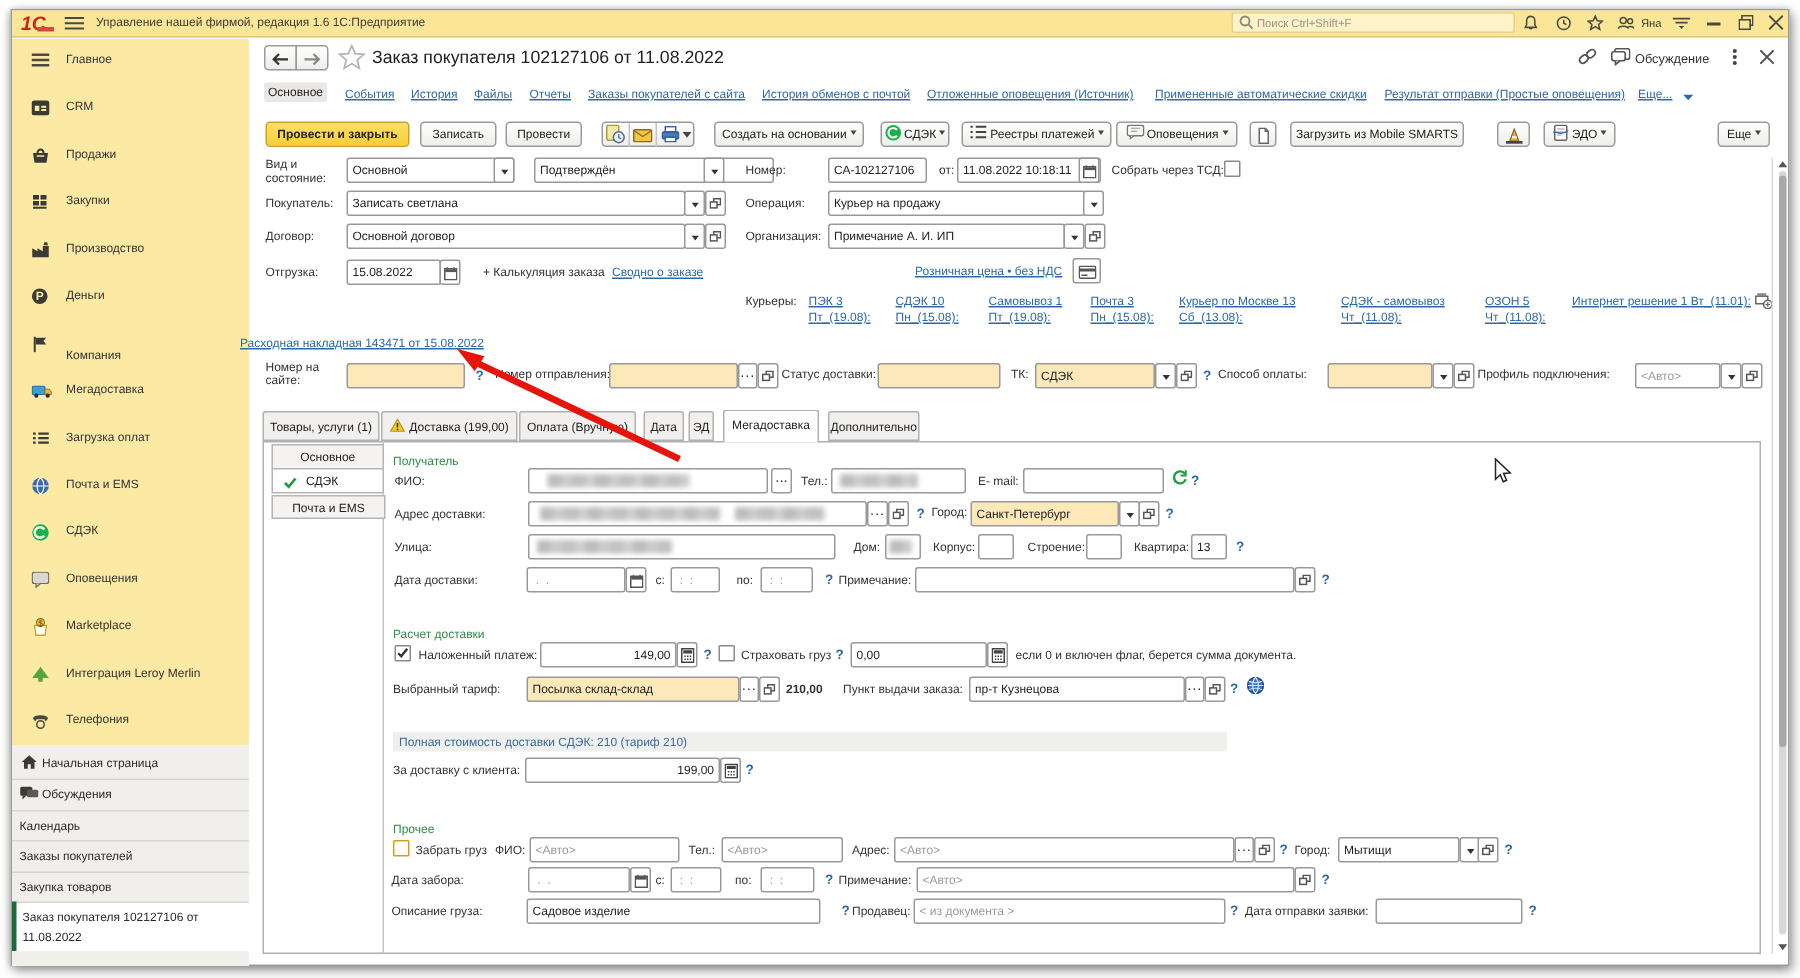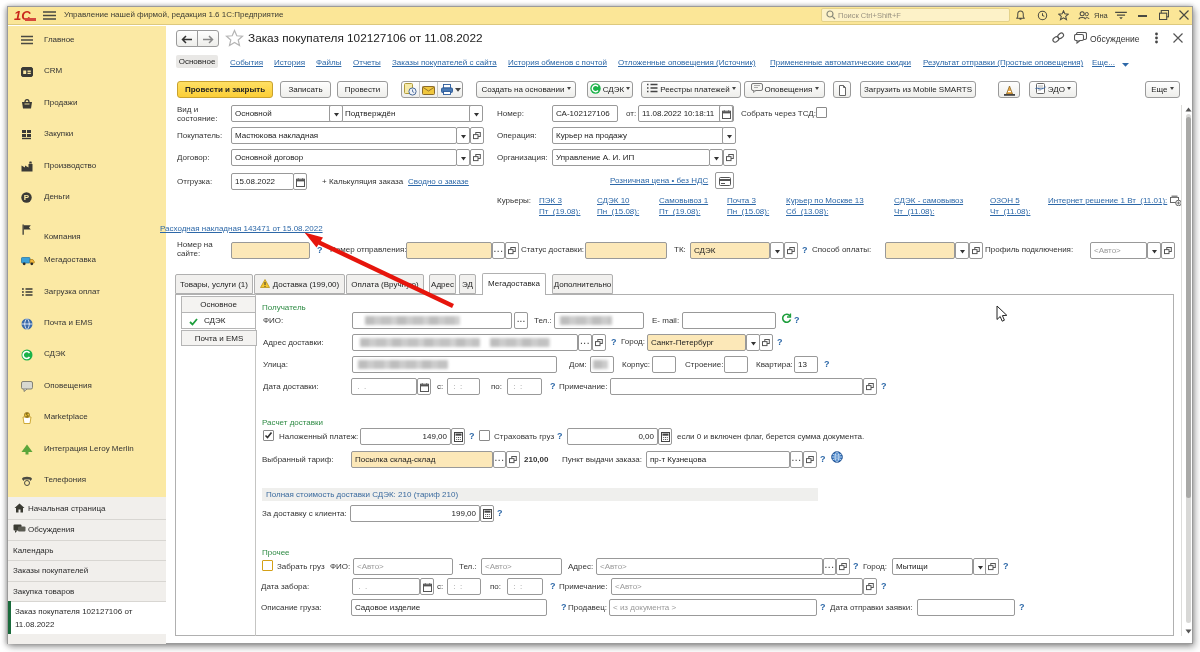--- a/index.html
+++ b/index.html
@@ -263,37 +263,37 @@
       <path d="M3 3h5M3 5h5M3 7h3" stroke="#999" stroke-width="0.8"></path>
       <path d="M0.5 5.5 C2 3.5 5 8.5 10.5 4" fill="none" stroke="#3a6aaa" stroke-width="1"></path>
     </svg>ЭДО <span style="display:inline-block;vertical-align:2px;width:0;height:0;border-left:2.8px solid transparent;border-right:2.8px solid transparent;border-top:3.5px solid #444"></span></div>
 <div class="btn" style="left:1145px;top:81px;width:35px">Еще <span style="display:inline-block;vertical-align:2px;width:0;height:0;border-left:2.8px solid transparent;border-right:2.8px solid transparent;border-top:3.5px solid #444"></span></div>
 <div class="lbl" style="left:177px;top:105px">Вид и</div>
 <div class="lbl" style="left:177px;top:114px">состояние:</div>
 <div class="fld" style="left:231px;top:105px;width:112px">Основной</div>
 <div class="fb" style="left:329px;top:105px;width:14px"><svg width="5" height="4" style="margin-top:6.5px">
       <path d="M0 0h5L2.5 3.4Z" fill="#333"></path>
     </svg></div>
-<div class="fld" style="left:341px;top:105px;width:134px">Подтверждён</div>
+<div class="fld" style="left:356px;top:105px;width:160px">Подтверждён</div>
 <div class="fb" style="left:469px;top:105px;width:14px"><svg width="5" height="4" style="margin-top:6.5px">
       <path d="M0 0h5L2.5 3.4Z" fill="#333"></path>
     </svg></div>
 <div class="lbl" style="left:497px;top:109px">Номер:</div>
 <div class="fld" style="left:552px;top:105px;width:66px">СА-102127106</div>
 <div class="lbl" style="left:626px;top:109px">от:</div>
 <div class="fld" style="left:638px;top:105px;width:96px">11.08.2022 10:18:11</div>
 <div class="fb" style="left:719px;top:105px;width:14px"><svg width="9" height="9" style="margin-top:3.5px">
       <rect x="0.5" y="1.2" width="8" height="7.3" fill="none" stroke="#555"></rect>
       <rect x="0.9" y="1.6" width="7.2" height="1.8" fill="#555"></rect>
       <path d="M2.3 0.2v1.6M6.7 0.2v1.6" stroke="#555" stroke-width="0.9"></path>
     </svg></div>
 <div class="lbl" style="left:741px;top:109px">Собрать через ТСД:</div>
 <div class="cb" style="left:816px;top:107px;border-color:#8a8a8a"></div>
 <div class="lbl" style="left:177px;top:131px">Покупатель:</div>
-<div class="fld" style="left:231px;top:127px;width:226px">Мастюкова накладная</div>
+<div class="fld" style="left:231px;top:127px;width:226px">Записать светлана</div>
 <div class="fb" style="left:456px;top:127px;width:14px"><svg width="5" height="4" style="margin-top:6.5px">
       <path d="M0 0h5L2.5 3.4Z" fill="#333"></path>
     </svg></div>
 <div class="fb" style="left:470px;top:127px;width:14px"><svg width="8" height="8" style="margin-top:4px">
       <rect x="2.8" y="0.5" width="4.5" height="4" fill="none" stroke="#555"></rect>
       <rect x="0.5" y="2.6" width="4.5" height="4" fill="#fff" stroke="#555"></rect>
     </svg></div>
 <div class="lbl" style="left:497px;top:131px">Операция:</div>
 <div class="fld" style="left:552px;top:127px;width:172px">Курьер на продажу</div>
 <div class="fb" style="left:722px;top:127px;width:14px"><svg width="5" height="4" style="margin-top:6.5px">
@@ -302,21 +302,21 @@
 <div class="lbl" style="left:177px;top:153px">Договор:</div>
 <div class="fld" style="left:231px;top:149px;width:226px">Основной договор</div>
 <div class="fb" style="left:456px;top:149px;width:14px"><svg width="5" height="4" style="margin-top:6.5px">
       <path d="M0 0h5L2.5 3.4Z" fill="#333"></path>
     </svg></div>
 <div class="fb" style="left:470px;top:149px;width:14px"><svg width="8" height="8" style="margin-top:4px">
       <rect x="2.8" y="0.5" width="4.5" height="4" fill="none" stroke="#555"></rect>
       <rect x="0.5" y="2.6" width="4.5" height="4" fill="#fff" stroke="#555"></rect>
     </svg></div>
 <div class="lbl" style="left:497px;top:153px">Организация:</div>
-<div class="fld" style="left:552px;top:149px;width:158px">Управление А. И. ИП</div>
+<div class="fld" style="left:552px;top:149px;width:158px">Примечание А. И. ИП</div>
 <div class="fb" style="left:709px;top:149px;width:14px"><svg width="5" height="4" style="margin-top:6.5px">
       <path d="M0 0h5L2.5 3.4Z" fill="#333"></path>
     </svg></div>
 <div class="fb" style="left:723px;top:149px;width:14px"><svg width="8" height="8" style="margin-top:4px">
       <rect x="2.8" y="0.5" width="4.5" height="4" fill="none" stroke="#555"></rect>
       <rect x="0.5" y="2.6" width="4.5" height="4" fill="#fff" stroke="#555"></rect>
     </svg></div>
 <div class="lbl" style="left:177px;top:177px">Отгрузка:</div>
 <div class="fld" style="left:231px;top:173px;width:63px">15.08.2022</div>
 <div class="fb" style="left:293px;top:173px;width:14px"><svg width="9" height="9" style="margin-top:3.5px">
@@ -396,21 +396,21 @@
       <rect x="2.8" y="0.5" width="4.5" height="4" fill="none" stroke="#555"></rect>
       <rect x="0.5" y="2.6" width="4.5" height="4" fill="#fff" stroke="#555"></rect>
     </svg></div>
 <div class="tab" style="left:175px;top:274px;width:78px">Товары, услуги (1)</div>
 <div class="tab" style="left:254px;top:274px;width:91px"><svg width="10" height="9" style="vertical-align:-1px;margin-right:3px">
       <path d="M5 0.5 L9.5 8.5 L0.5 8.5 Z" fill="#f7c82e" stroke="#b8941a" stroke-width="0.8"></path>
       <path d="M5 3 L5 6" stroke="#333" stroke-width="1"></path>
       <circle cx="5" cy="7.3" r="0.6" fill="#333"></circle>
     </svg>Доставка (199,00)</div>
 <div class="tab" style="left:346px;top:274px;width:78px">Оплата (Вручную)</div>
-<div class="tab" style="left:429px;top:274px;width:27px">Адрес</div>
+<div class="tab" style="left:429px;top:274px;width:27px">Дата</div>
 <div class="tab" style="left:459px;top:274px;width:17px">ЭД</div>
 <div class="tab" style="left:482px;top:273px;width:64px;height:22px;background:#fff;border-bottom:0;z-index:3">Мегадоставка</div>
 <div class="tab" style="left:552px;top:274px;width:61px">Дополнительно</div>
 <div style="position:absolute;left:175px;top:294px;width:999px;height:342px;border:1px solid #b0b0b0;background:#fff;z-index:1"></div>
 <div style="position:absolute;left:255px;top:294px;width:1px;height:342px;background:#c5c5c3;z-index:2"></div>
 <div style="position:absolute;left:181px;top:296px;width:75px;height:17px;border:1px solid #b5b5b5;background:#f4f3f1;font-size:8px;color:#222;text-align:center;line-height:16px;z-index:2">Основное</div>
 <div style="position:absolute;left:181px;top:312px;width:75px;height:17px;border:1px solid #b5b5b5;background:#fff;font-size:8px;color:#222;z-index:2"><svg width="9" height="8" style="position:absolute;left:7px;top:5px">
       <path d="M1 4 L3.5 6.5 L8 1" stroke="#1d9e3c" stroke-width="1.8" fill="none"></path>
     </svg><span style="margin-left:22px;line-height:16px">СДЭК</span></div>
 <div style="position:absolute;left:181px;top:330px;width:76px;height:16px;border:1px solid #b5b5b5;background:#f4f3f1;font-size:8px;color:#222;text-align:center;line-height:15px;z-index:2">Почта и EMS</div>
@@ -491,21 +491,21 @@
 <div class="fld" style="left:360px;top:428px;width:91px;z-index:4;text-align:right">149,00</div>
 <div class="fb" style="left:451px;top:428px;width:14px"><svg width="9" height="10" style="margin-top:3px">
       <rect x="0.5" y="0.5" width="8" height="9" fill="none" stroke="#444"></rect>
       <rect x="1.5" y="1.5" width="6" height="2.2" fill="#444"></rect>
       <path d="M2.2 5.5h1M4 5.5h1M5.8 5.5h1M2.2 7.5h1M4 7.5h1M5.8 7.5h1" stroke="#444" stroke-width="0.9"></path>
     </svg></div>
 <div class="q" style="left:469px;top:431px;z-index:4">?</div>
 <div class="cb" style="left:479px;top:430px;z-index:4"></div>
 <div class="lbl" style="left:494px;top:432px;z-index:4">Страховать груз</div>
 <div class="q" style="left:557px;top:431px;z-index:4">?</div>
-<div class="fld" style="left:567px;top:428px;width:91px;z-index:4;text-align:right">0,00</div>
+<div class="fld" style="left:567px;top:428px;width:91px;z-index:4;text-align:left">0,00</div>
 <div class="fb" style="left:658px;top:428px;width:14px"><svg width="9" height="10" style="margin-top:3px">
       <rect x="0.5" y="0.5" width="8" height="9" fill="none" stroke="#444"></rect>
       <rect x="1.5" y="1.5" width="6" height="2.2" fill="#444"></rect>
       <path d="M2.2 5.5h1M4 5.5h1M5.8 5.5h1M2.2 7.5h1M4 7.5h1M5.8 7.5h1" stroke="#444" stroke-width="0.9"></path>
     </svg></div>
 <div class="lbl" style="left:677px;top:432px;z-index:4">если 0 и включен флаг, берется сумма документа.</div>
 <div class="lbl" style="left:262px;top:455px;z-index:4">Выбранный тариф:</div>
 <div class="fld yf" style="left:351px;top:451px;width:142px;z-index:4">Посылка склад-склад</div>
 <div class="fb" style="left:493px;top:451px;width:13px;font-size:10px;line-height:12px;letter-spacing:0.5px">...</div>
 <div class="fb" style="left:506px;top:451px;width:14px"><svg width="8" height="8" style="margin-top:4px">

